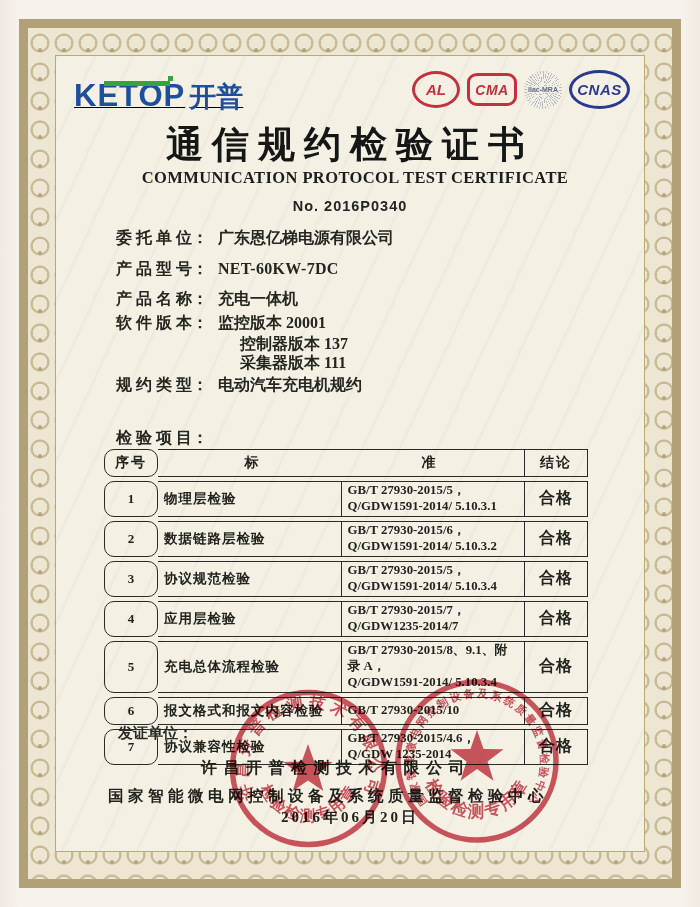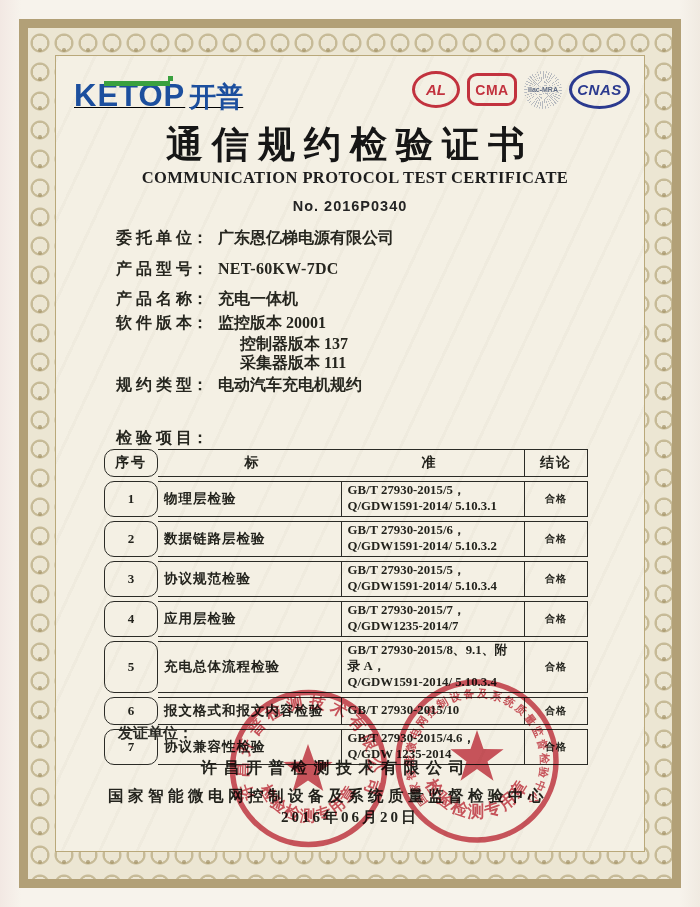--- a/index.html
+++ b/index.html
@@ -30,21 +30,21 @@
   .kaipu{font-size:27px;font-weight:800;color:#1c4f9e;margin-left:4px;
     font-family:"Liberation Sans","DejaVu Sans",sans-serif;}
   .green-bar{position:absolute;left:30px;top:3px;width:66px;height:5px;background:#3aa13f;}
   .green-tick{position:absolute;left:94px;top:-2px;width:5px;height:5px;background:#3aa13f;}
   .marks{position:absolute;right:0;top:6px;display:flex;align-items:center;gap:7px;
     font-family:"Liberation Sans","DejaVu Sans",sans-serif;}
   .mark{display:flex;align-items:center;justify-content:center;}
   .mark-cal{width:42px;height:31px;border:3px solid #c2323e;border-radius:50%;
     color:#c2323e;font-weight:800;font-size:15px;font-style:italic;text-align:right;}
   .mark-cma{width:44px;height:27px;border:3px solid #c2323e;border-radius:10px/9px;
-    color:#c2323e;font-weight:800;font-size:14px;letter-spacing:.5px;text-align:center;}
+    color:#c2323e;font-weight:800;font-size:14px;font-style:italic;letter-spacing:.5px;text-align:center;}
   .mark-ilac{width:38px;height:38px;border-radius:50%;color:#5e6b84;font-size:7px;font-weight:700;
     background:repeating-conic-gradient(rgba(130,140,160,.55) 0 2.5deg, rgba(244,240,228,0) 2.5deg 9deg);}
   .mark-ilac span{background:rgba(244,240,228,.7);padding:0 1px;border-radius:3px;}
   .mark-cnas{width:55px;height:33px;border:3px solid #2b3a8f;border-radius:50%;
     color:#2b3a8f;font-weight:800;font-size:15px;font-style:italic;letter-spacing:.5px;}
 
   
   .title{position:absolute;left:0;right:0;top:64px;text-align:center;
     font-size:37px;font-weight:bold;color:#161616;letter-spacing:9px;}
   .subtitle{position:absolute;left:0;right:0;top:112px;text-align:center;
@@ -64,21 +64,21 @@
 
   
   table.items{position:absolute;left:48px;top:389px;border-collapse:separate;border-spacing:0 4px;
     table-layout:fixed;width:484px;color:#23231d;}
   table.items td{border:1.7px solid #2b2b26;border-left:none;padding:1px 6px;vertical-align:middle;
     background:transparent;}
   table.items td:first-child{border-left:1.7px solid #2b2b26;border-radius:10px;}
   td.c-no{text-align:center;font-weight:bold;font-size:13px;width:40px;}
   td.c-item{font-size:13.5px;font-weight:600;width:146px;letter-spacing:1px;}
   td.c-std{font-size:12.8px;font-weight:bold;width:248px;white-space:pre-line;line-height:1.25;}
-  td.c-res{text-align:center;font-size:10px;font-weight:600;width:50px;letter-spacing:1px;}
+  td.c-res{text-align:center;font-size:16px;font-weight:600;width:50px;letter-spacing:1px;}
   tr.hdr td{font-size:14px;font-weight:bold;text-align:center;height:24px;letter-spacing:2px;}
   tr.hdr .std-spread{display:flex;justify-content:space-around;}
   tr.r td{height:24px;}
   tr.r5 td{height:34px;}
 
   
   .issuer-label{position:absolute;left:62px;top:668px;font-size:15px;font-weight:bold;color:#2a2a24;}
   .iss1{position:absolute;left:-14px;right:14px;top:702px;text-align:center;
     font-size:16px;font-weight:bold;letter-spacing:6.5px;color:#23231d;white-space:nowrap;}
   .iss2{position:absolute;left:52px;top:730px;font-size:15.5px;font-weight:bold;

